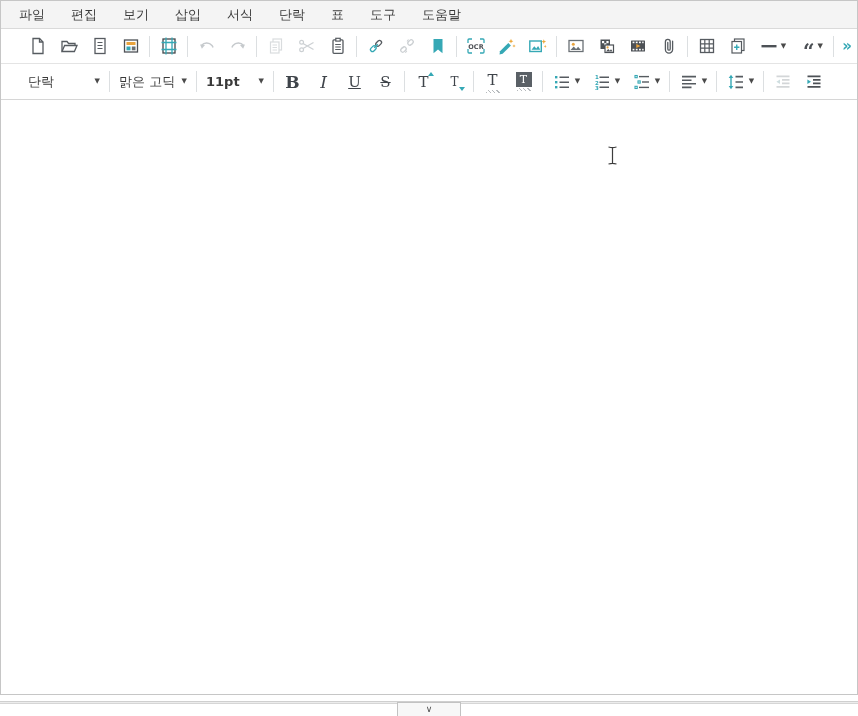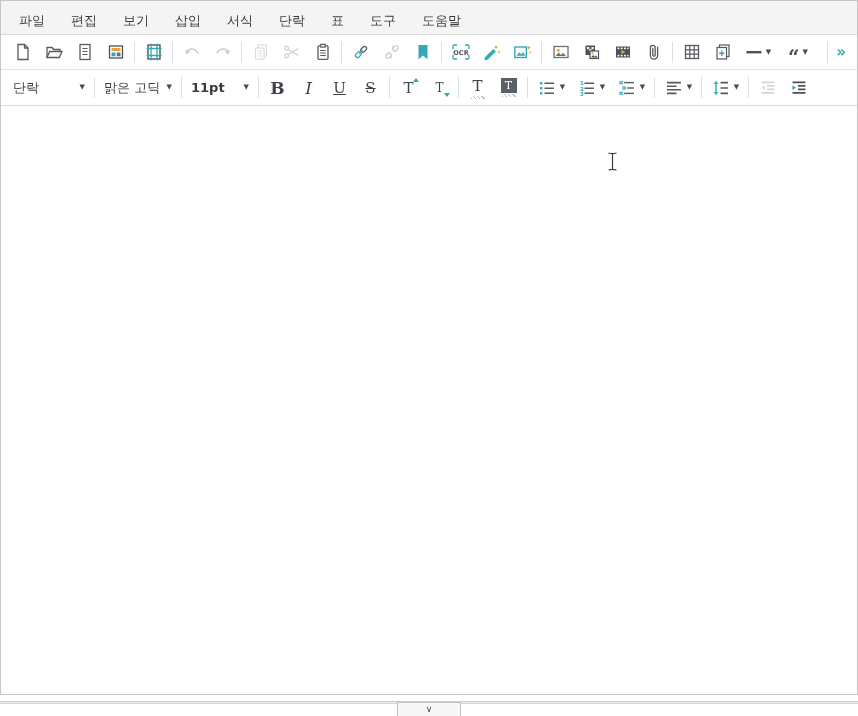--- a/index.html
+++ b/index.html
@@ -1,24 +1,24 @@
 <!DOCTYPE html>
 <html><head>
 <meta charset="utf-8">
 <style>
   * { box-sizing: border-box; margin: 0; padding: 0; }
   html,body { width:858px; height:716px; background:#fff; font-family:"DejaVu Sans","Liberation Sans",sans-serif; overflow:hidden; }
   .window { width:858px; height:695px; border:1px solid #c6c6c6; background:#fff; display:flex; flex-direction:column; }
 
   
-  .menubar { height:34px; background:#f4f4f4; border-bottom:1px solid #dadada; display:flex; align-items:flex-end; padding-left:5px; flex:0 0 auto; }
+  .menubar { height:28px; background:#f4f4f4; border-bottom:1px solid #dadada; display:flex; align-items:flex-start; padding-left:5px; flex:0 0 auto; }
   .menu-item { padding:0 13px; font-size:13px; color:#3a3a3a; line-height:27px; cursor:default; }
 
   
-  .tb { display:flex; align-items:center; background:#fff; padding:0 6px; flex:0 0 auto; }
+  .tb { display:flex; align-items:center; background:#fff; padding:0 21px; flex:0 0 auto; }
   .tb1 { height:35px; border-bottom:1px solid #e4e4e4; }
   .tb2 { height:36px; border-bottom:1px solid #d6d6d6; }
   .btn { width:31px; height:30px; display:flex; align-items:center; justify-content:center; flex:0 0 auto; position:relative; }
   .btn.wide { width:40px; }
   .sep { width:1px; height:21px; background:#dcdfe1; margin:0 3px; flex:0 0 auto; }
   .arrow { font-size:7px; color:#4a4a4a; margin-left:3px; line-height:1; }
   .more-btn { margin-left:auto; }
   .more-glyph { color:#35a8b5; font-size:15px; font-weight:bold; line-height:1; }
   .quote-glyph { font-family:"DejaVu Serif","Liberation Serif",serif; font-weight:bold; font-size:20px; color:#4d5156; line-height:0.4; position:relative; top:5px; }
 

